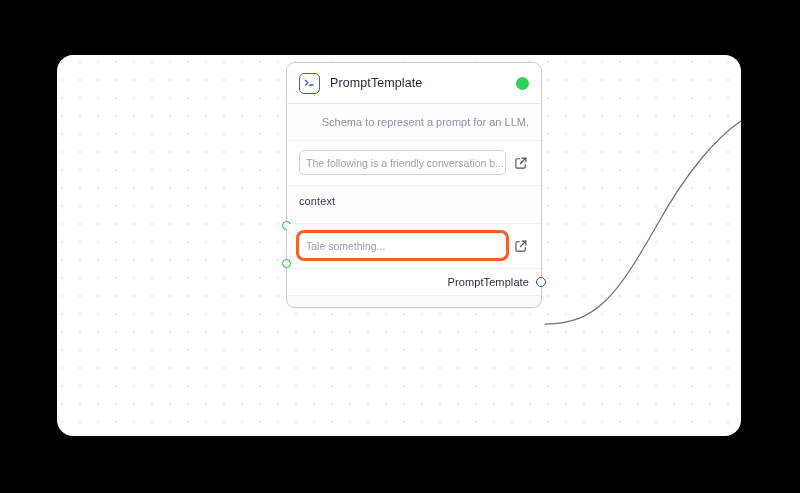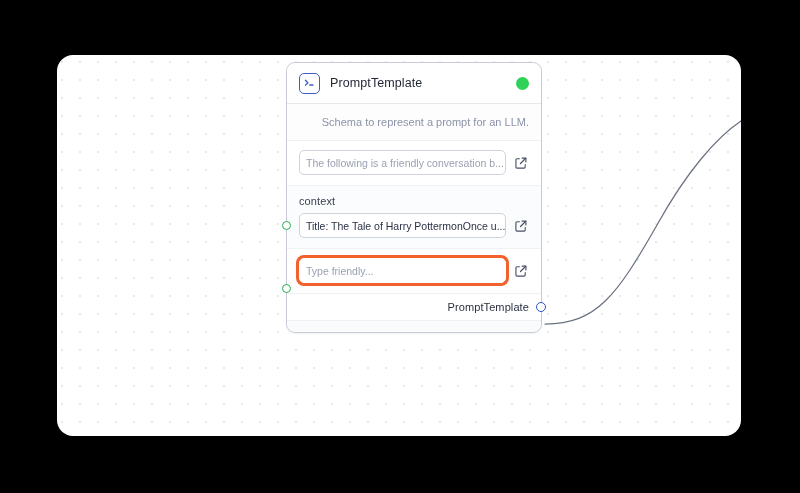--- a/index.html
+++ b/index.html
@@ -260,50 +260,38 @@
             </svg>
           </span>
         </div>
       </div>
 
       <div class="field-row alt">
         <span class="handle in handle-ctx"></span>
         <div class="field-label">
           <span>context</span><span class="req-star"></span>
         </div>
+      </div>
+
+      <div class="field-row">
+        <span class="handle in handle-txt"></span>
         <div class="field-control">
           <div class="field-input-wrap">
-            <div class="field-input">Title: The Tale of Harry PottermonOnce u...</div>
+            <div class="field-input placeholder highlight">Tale something...</div>
           </div>
           <span class="ext-btn">
             <svg width="14" height="14" viewBox="0 0 16 16">
               <path d="M6.2 3.2 H3.4 A1.2 1.2 0 0 0 2.2 4.4 V12.6 A1.2 1.2 0 0 0 3.4 13.8 H11.6 A1.2 1.2 0 0 0 12.8 12.6 V9.8" fill="none" stroke="#4a5165" stroke-width="1.3" stroke-linecap="round" stroke-linejoin="round"></path>
               <path d="M9.2 2.4 H13.6 V6.8" fill="none" stroke="#4a5165" stroke-width="1.3" stroke-linecap="round" stroke-linejoin="round"></path>
               <path d="M13.4 2.6 L7.4 8.6" fill="none" stroke="#4a5165" stroke-width="1.3" stroke-linecap="round"></path>
             </svg>
           </span>
         </div>
       </div>
 
-      <div class="field-row">
-        <span class="handle in handle-txt"></span>
-        <div class="field-control">
-          <div class="field-input-wrap">
-            <div class="field-input placeholder highlight">Type friendly...</div>
-          </div>
-          <span class="ext-btn">
-            <svg width="14" height="14" viewBox="0 0 16 16">
-              <path d="M6.2 3.2 H3.4 A1.2 1.2 0 0 0 2.2 4.4 V12.6 A1.2 1.2 0 0 0 3.4 13.8 H11.6 A1.2 1.2 0 0 0 12.8 12.6 V9.8" fill="none" stroke="#4a5165" stroke-width="1.3" stroke-linecap="round" stroke-linejoin="round"></path>
-              <path d="M9.2 2.4 H13.6 V6.8" fill="none" stroke="#4a5165" stroke-width="1.3" stroke-linecap="round" stroke-linejoin="round"></path>
-              <path d="M13.4 2.6 L7.4 8.6" fill="none" stroke="#4a5165" stroke-width="1.3" stroke-linecap="round"></path>
-            </svg>
-          </span>
-        </div>
-      </div>
-
       <div class="node-footer">
         <span class="footer-label">PromptTemplate</span>
         <span class="handle out" style="top:8px;"></span>
       </div>
 
       <div class="node-base"></div>
 
     </div>
 
   </div>

